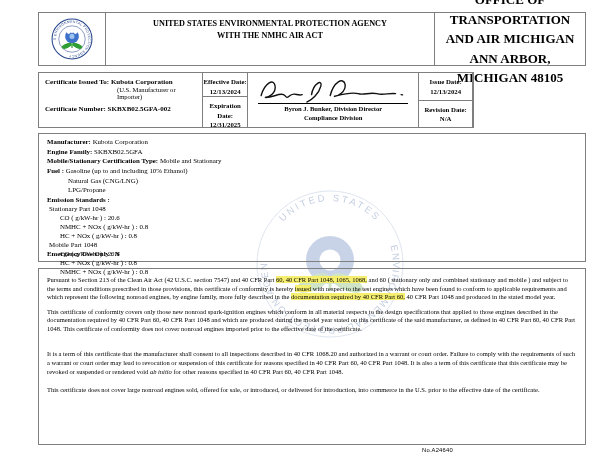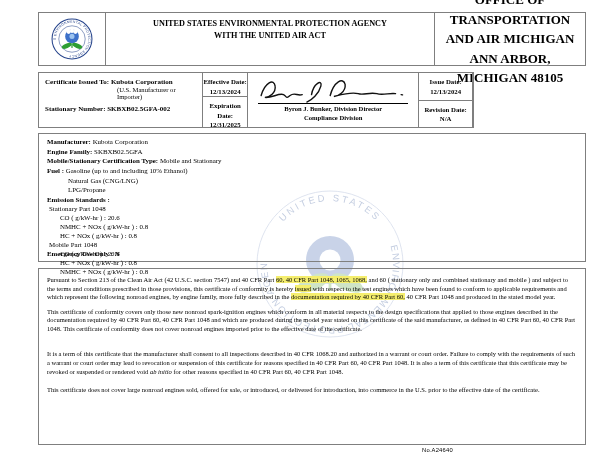--- a/index.html
+++ b/index.html
@@ -91,38 +91,38 @@
         <ellipse cx="15" cy="26.5" rx="5" ry="2.2" fill="#2f9e33" transform="rotate(-22 15 26.5)"></ellipse>
         <ellipse cx="25" cy="26.5" rx="5" ry="2.2" fill="#2f9e33" transform="rotate(22 25 26.5)"></ellipse>
         <rect x="19.4" y="24" width="1.2" height="4.5" fill="#2f9e33"></rect>
         <text class="seal-text" font-size="3.2" letter-spacing="0.3" fill="#27458c" text-anchor="middle">
           <textPath href="#logoCirc" startOffset="25%">UNITED STATES ENVIRONMENTAL PROTECTION AGENCY</textPath>
         </text>
       </svg>
     </div>
     <div class="title-cell">
       <div>UNITED STATES ENVIRONMENTAL PROTECTION AGENCY</div>
-      <div>WITH THE UNITED AIR ACT</div>
+      <div>WITH THE NMHC AIR ACT</div>
     </div>
     <div class="office-cell">
       <div>OFFICE OF TRANSPORTATION</div>
       <div>AND AIR MICHIGAN</div>
       <div>ANN ARBOR, MICHIGAN 48105</div>
     </div>
   </div>
 
   <div class="box cert-box">
     <div class="cert-left">
       <div>
         <span class="b">Certificate Issued To:</span>
         <span class="b">Kubota Corporation</span>
       </div>
       <div class="note">(U.S. Manufacturer or Importer)</div>
       <div class="num-row">
-        <span>Stationary Number:</span>
+        <span>Certificate Number:</span>
         <span>SKBXB02.5GFA-002</span>
       </div>
     </div>
     <div class="date-cell">
       <div class="date-half first">
         <div>Effective Date:</div>
         <div>12/13/2024</div>
       </div>
       <div class="date-half">
         <div>Expiration Date:</div>

